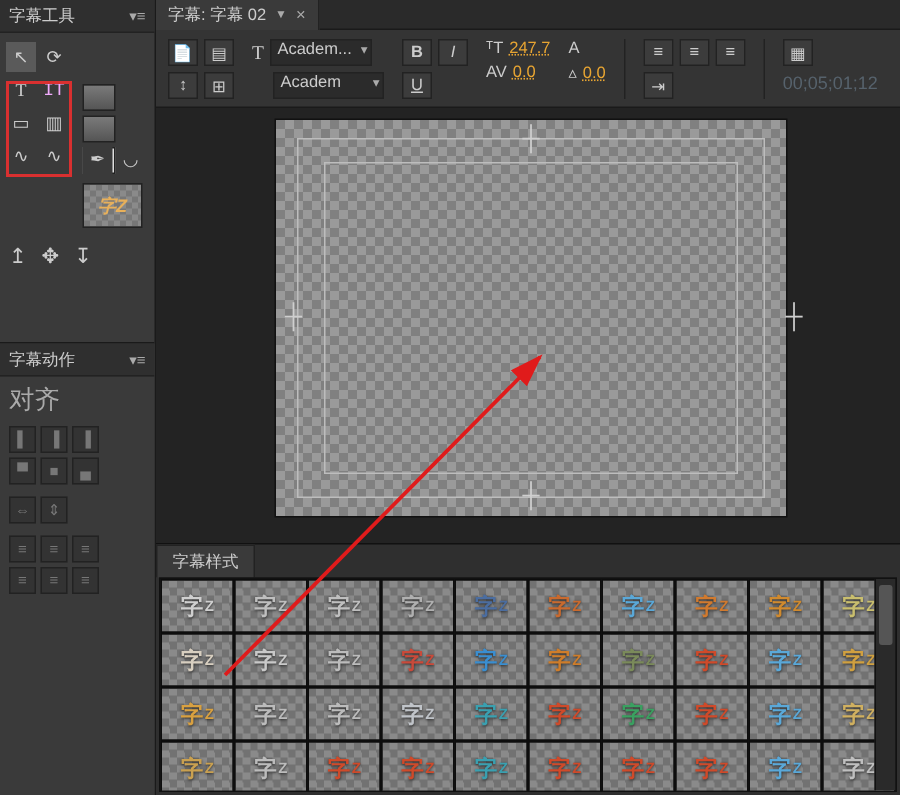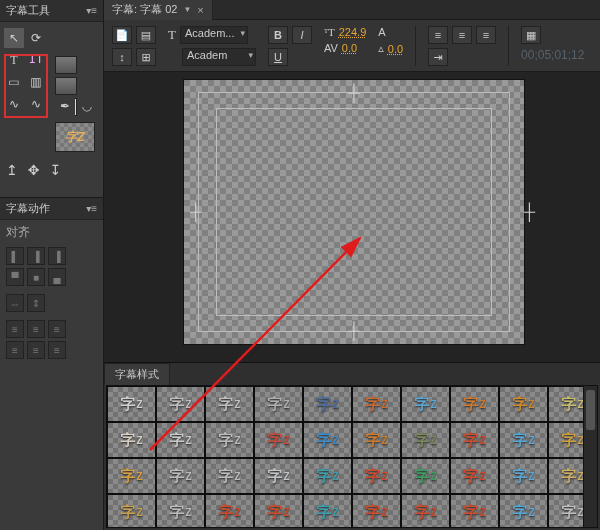--- a/index.html
+++ b/index.html
@@ -50,24 +50,24 @@
     position: absolute; left: 55px; top: 100px; width: 40px; height: 30px;
     background: repeating-conic-gradient(#8a8a8a 0 25%, #777 0 50%) 0 0/8px 8px;
     border: 1px solid #222; display:flex; align-items:center; justify-content:center;
     font-size: 12px; color:#e8b05a; font-style: italic; font-weight:bold;
   }
   .anchor-row {
     position: absolute; left: 6px; top: 140px; display:flex; gap: 10px;
   }
   .anchor-ic { font-size: 14px; color:#ccc; }
   .actions-panel {
-    margin-top: 77px; border-top: 1px solid #1a1a1a; flex:1;
+    margin-top: 108px; border-top: 1px solid #1a1a1a; flex:1;
     background:#3a3a3a; overflow:hidden;
   }
-  .sub-label { padding:4px 6px; color:#aaa; font-size:12px; }
+  .sub-label { padding:4px 6px; color:#aaa; font-size:17px; }
   .mini-icons {
     display:grid; grid-template-columns: repeat(3, 18px); grid-auto-rows:18px;
     gap:3px; padding:2px 6px 6px;
   }
   .mini-icons .mi {
     width:18px; height:18px; background:#333; border:1px solid #222;
     display:flex; align-items:center; justify-content:center;
     font-size:10px; color:#777;
   }
 
@@ -305,22 +305,22 @@
     </div>
     <div class="prow">
       <div class="pbtn">
           <u>U</u>
         </div>
     </div>
   </div>
 
   <div class="pgrp">
     <div class="prow">
-      <span style="font-family:Liberation Serif, serif">ᵀT</span>
-      <span class="num-val">224.9</span>
+      <span style="font-family:Liberation Sans, sans-serif">ᵀT</span>
+      <span class="num-val">247.7</span>
     </div>
     <div class="prow">
       <span>AV</span>
       <span class="num-val">0.0</span>
     </div>
   </div>
 
   <div class="pgrp">
     <div class="prow">
       <span>A</span>

